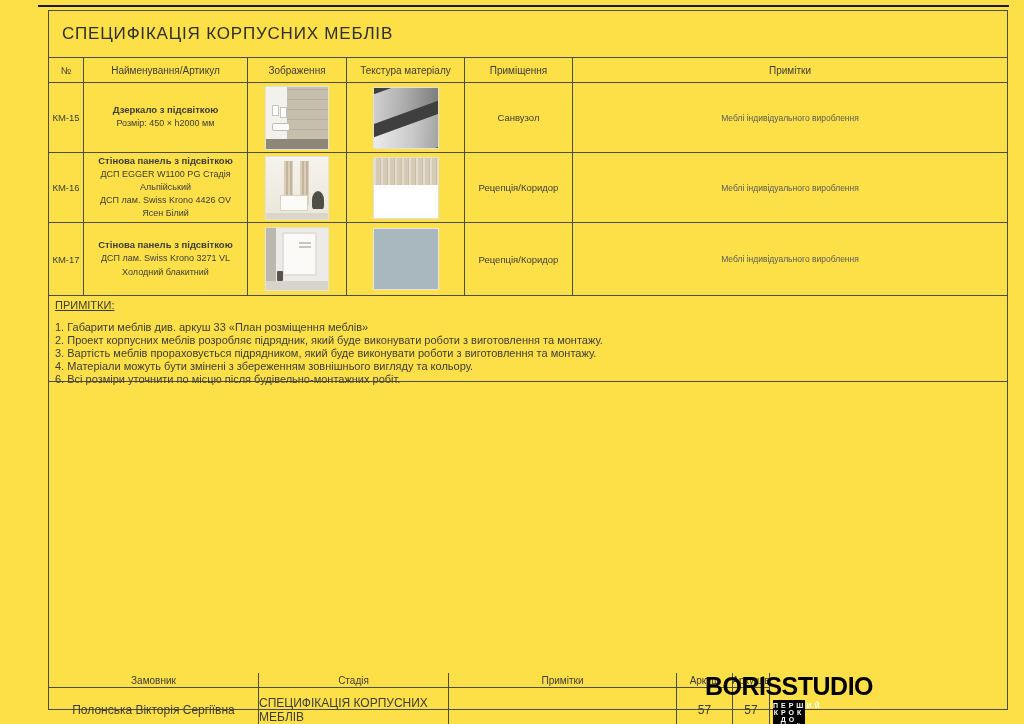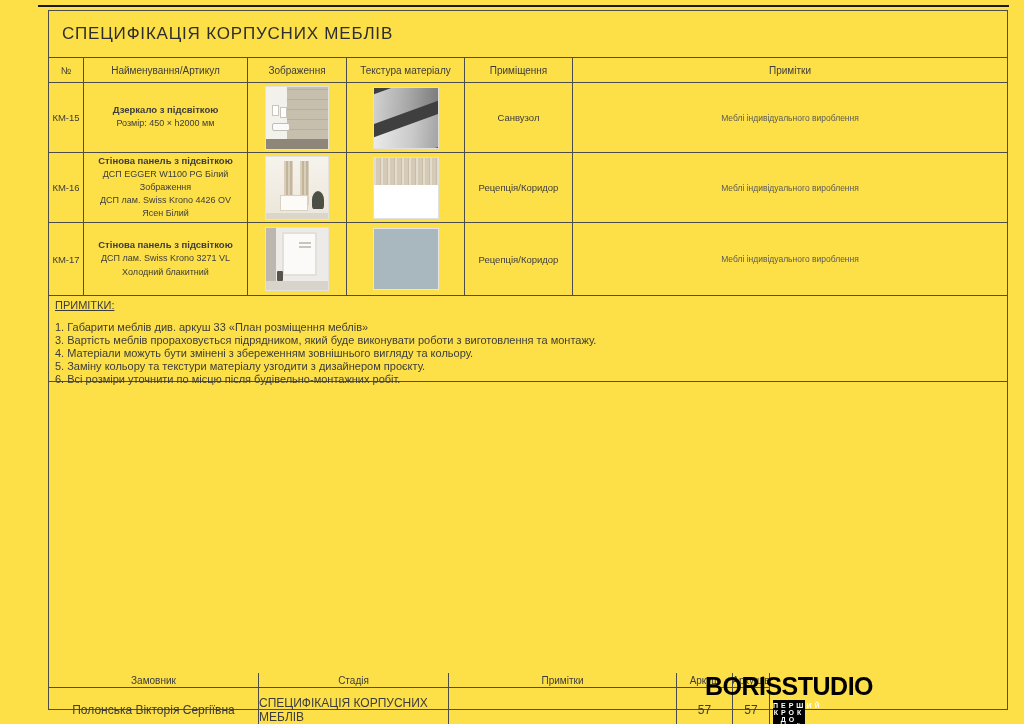--- a/index.html
+++ b/index.html
@@ -119,21 +119,21 @@
           <div class="sheet2"></div>
             <div class="sheet1"></div>
         </div>
       </div>
       <div class="c r1 room">Санвузол</div>
       <div class="c r1 last note">Меблі індивідуального вироблення</div>
 
       <div class="c r2 idtxt">КМ-16</div>
       <div class="c r2 namecell">
         <div class="nm">Стінова панель з підсвіткою</div>
-        <div class="dt">ДСП EGGER W1100 PG Білий Зображення</div>
+        <div class="dt">ДСП EGGER W1100 PG Стадія Альпійський</div>
         <div class="dt">ДСП лам. Swiss Krono 4426 OV Ясен Білий</div>
       </div>
       <div class="c r2">
         <div class="photo ph-rec">
           <div class="col1"></div>
             <div class="col2"></div>
             <div class="floor"></div>
           <div class="desk"></div>
             <div class="plant"></div>
         </div>
@@ -163,23 +163,23 @@
       <div class="c r3">
         <div class="swatch sw-blue" style="background-color: rgb(169, 183, 190);"></div>
       </div>
       <div class="c r3 room">Рецепція/Коридор</div>
       <div class="c r3 last note">Меблі індивідуального вироблення</div>
     </div>
 
     <div class="notes">
       <div class="h">ПРИМІТКИ:</div>
       <div class="i">1. Габарити меблів див. аркуш 33 «План розміщення меблів»</div>
+      <div class="i">2. Проект корпусних меблів розробляє підрядник, який буде виконувати роботи з виготовлення та монтажу.</div>
       <div class="i">3. Вартість меблів прораховується підрядником, який буде виконувати роботи з виготовлення та монтажу.</div>
       <div class="i">4. Матеріали можуть бути змінені з збереженням зовнішнього вигляду та кольору.</div>
-      <div class="i">5. Заміну кольору та текстури матеріалу узгодити з дизайнером проєкту.</div>
       <div class="i">6. Всі розміри уточнити по місцю після будівельно-монтажних робіт.</div>
     </div>
 
     <div class="spacer"></div>
 
     <div class="footer">
       <div class="fcol">
         <div class="lab">Замовник</div>
         <div class="val">Полонська Вікторія Сергіївна</div>
       </div>

